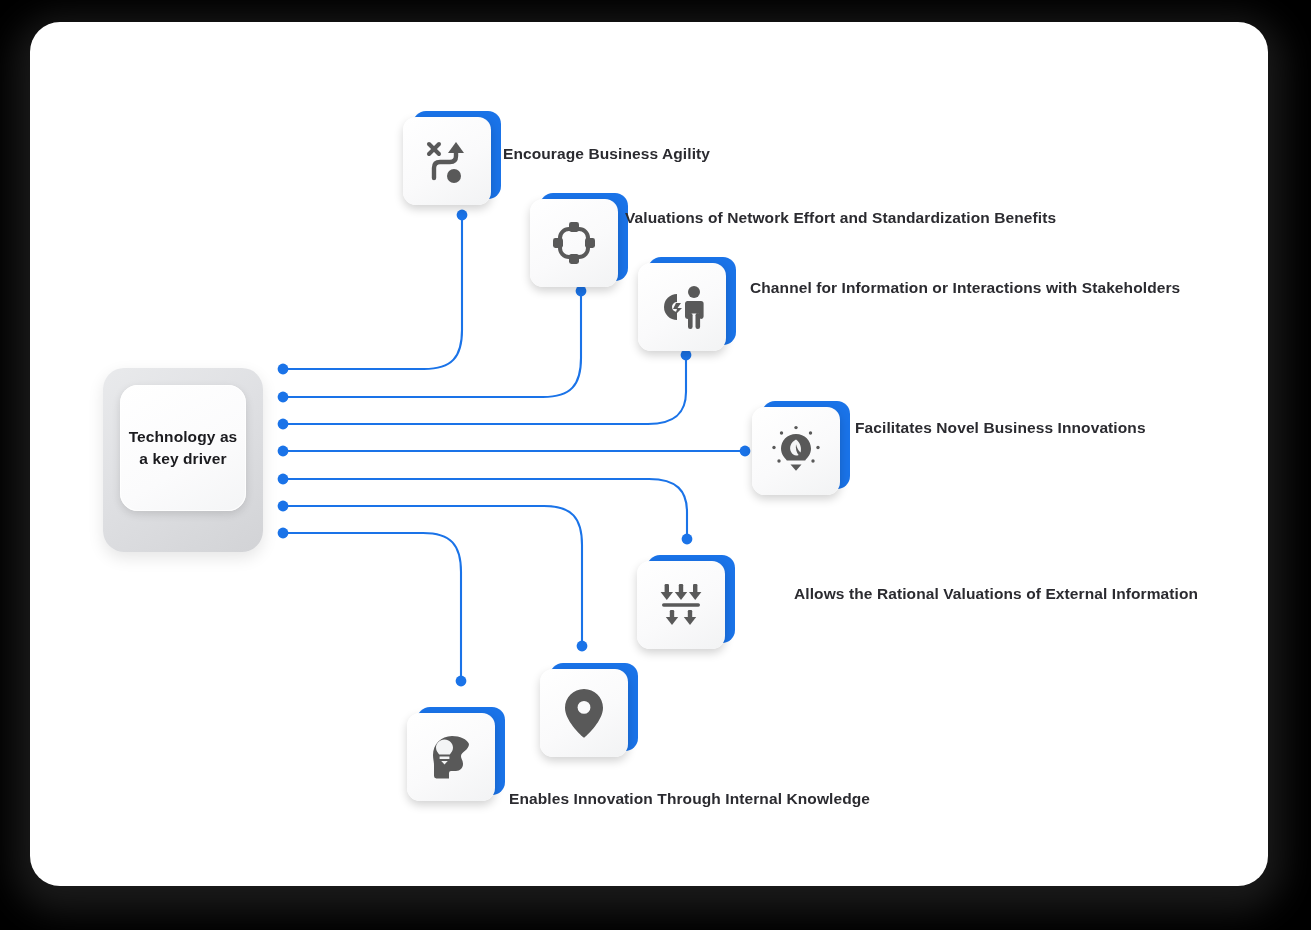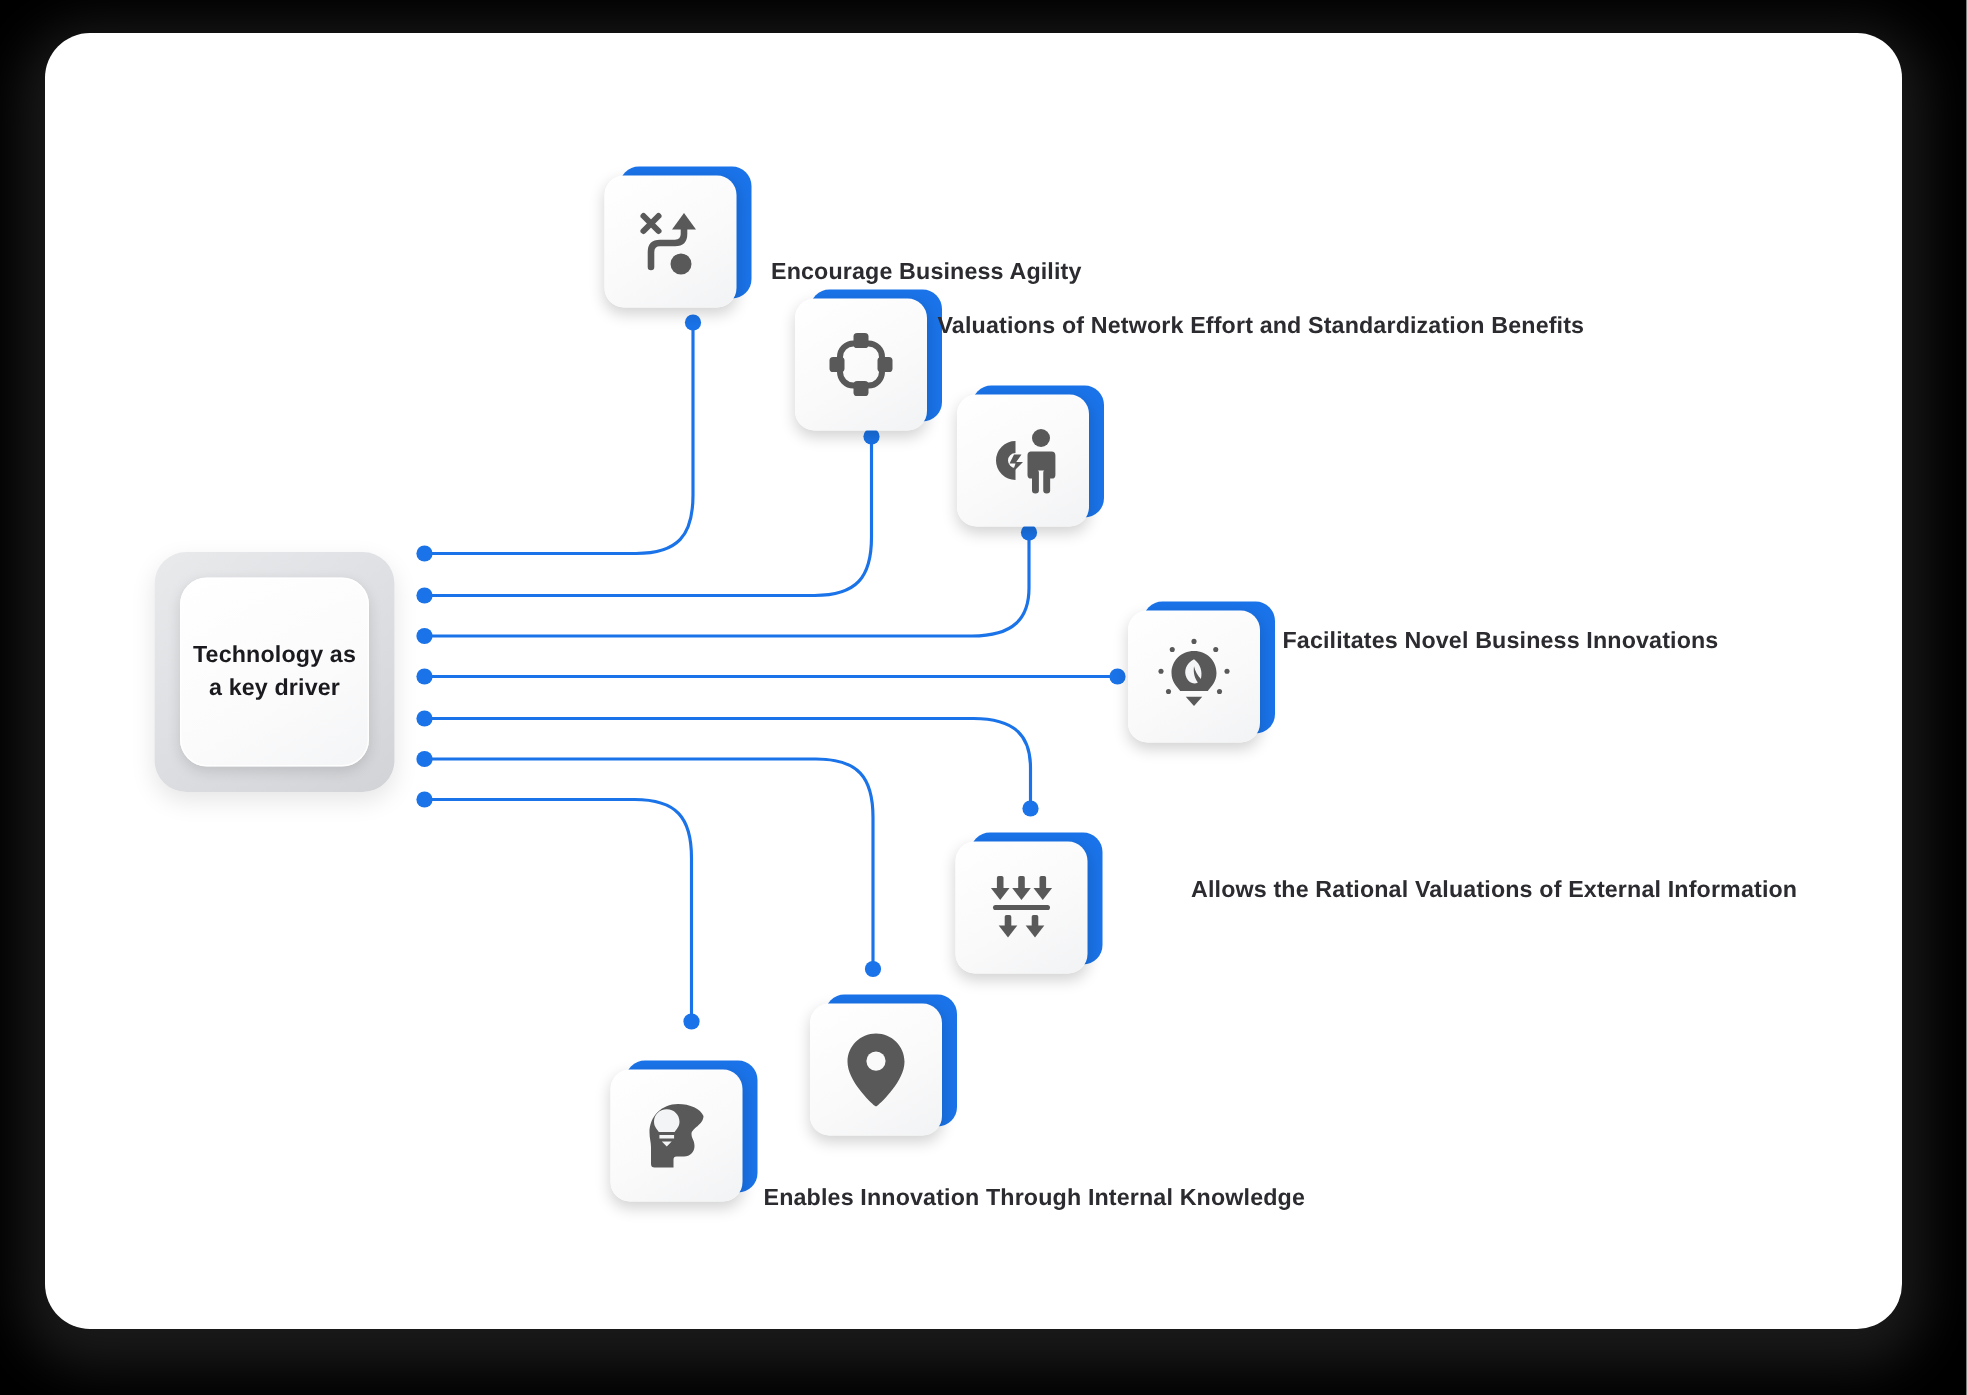--- a/index.html
+++ b/index.html
@@ -20,21 +20,21 @@
     background:#ffffff;
     border-radius:30px;
     box-shadow:0 10px 34px 16px rgba(255,255,255,0.10);
   }
 
   
   .wires{position:absolute;left:0;top:0;width:1311px;height:930px;pointer-events:none;}
 
   
   .hub{
-    position:absolute;left:103px;top:368px;width:160px;height:160px;
+    position:absolute;left:103px;top:368px;width:160px;height:184px;
     border-radius:21px;
     background:linear-gradient(145deg,#e9eaec 0%,#dfe0e3 45%,#d2d3d6 100%);
     box-shadow:0 6px 16px rgba(0,0,0,0.10);
     text-decoration:underline;
   }
   .hub-inner{
     position:absolute;left:17px;top:17px;width:126px;height:126px;
     border-radius:18px;
     background:linear-gradient(150deg,#ffffff 0%,#fbfbfc 60%,#f4f5f6 100%);
     box-shadow:0 3px 9px rgba(0,0,0,0.13), 0 0 0 1px rgba(255,255,255,0.85) inset;
@@ -127,21 +127,21 @@
         <g stroke="#595959" fill="none" stroke-width="4" stroke-linecap="round">
           <line x1="7" y1="8" x2="17" y2="18"></line>
           <line x1="17" y1="8" x2="7" y2="18"></line>
           <path d="M12,42 L12,32 Q12,26 18,26 L28,26 Q34,26 34,20 L34,11" stroke-width="4.4" stroke-linejoin="round"></path>
         </g>
         <path d="M34,6 L42,17 L26,17 Z" fill="#595959"></path>
         <circle cx="32" cy="40" r="7" fill="#595959"></circle>
       </svg>
     </div>
   </div>
-  <div class="lbl" style="left:514px;top:146px;margin-top:28px;">Encourage Business Agility</div>
+  <div class="lbl" style="left:503px;top:146px;">Encourage Business Agility</div>
 
   <div class="card" style="left:530px;top:199px;">
     <div class="plate"></div>
     <div class="face">
       <svg width="50" height="50" viewBox="0 0 50 50">
         <rect x="11" y="11" width="28" height="28" rx="9" ry="9" fill="none" stroke="#595959" stroke-width="4"></rect>
         <rect x="20" y="4" width="10" height="10" rx="2.4" fill="#595959"></rect>
         <rect x="20" y="36" width="10" height="10" rx="2.4" fill="#595959"></rect>
         <rect x="4" y="20" width="10" height="10" rx="2.4" fill="#595959"></rect>
         <rect x="36" y="20" width="10" height="10" rx="2.4" fill="#595959"></rect>
@@ -156,20 +156,21 @@
       <svg width="52" height="50" viewBox="0 0 52 50">
         <path d="M21,12 A11.5,11.5 0 1 0 21,38 L21,30 A4,4 0 1 1 21,20 Z" fill="#595959"></path>
         <path d="M20,21 L25,21 L21.5,26 L26,26 L19,33 L21,27 L17,27 Z" fill="#595959"></path>
         <circle cx="38" cy="10" r="6" fill="#595959"></circle>
         <path d="M31,19 h14 a2.6,2.6 0 0 1 2.6,2.6 v13 a2.4,2.4 0 0 1 -4.8,0 v-3 h-9 v3 a2.4,2.4 0 0 1 -4.8,0 v-13 A2.6,2.6 0 0 1 31,19 Z" fill="#595959"></path>
         <rect x="32" y="31" width="4.6" height="16" rx="2.2" fill="#595959"></rect>
         <rect x="39.5" y="31" width="4.6" height="16" rx="2.2" fill="#595959"></rect>
       </svg>
     </div>
   </div>
+  <div class="lbl" style="left:750px;top:280px;">Channel for Information or Interactions with Stakeholders</div>
 
   <div class="card" style="left:752px;top:407px;">
     <div class="plate"></div>
     <div class="face">
       <svg width="52" height="52" viewBox="0 0 52 52">
         <path d="M26,9 C34.8,9 41,15.6 41,23.6 C41,29.6 37.4,32.6 35.2,35.6 L16.8,35.6 C14.6,32.6 11,29.6 11,23.6 C11,15.6 17.2,9 26,9 Z" fill="#595959"></path>
         <path d="M26,14.5 C20.5,17.5 19,22.5 21,26.8 C22.6,30.3 26,31.4 28.6,30 C26.6,27.5 25.4,23.8 26,19.2 C26.8,22.6 28.4,25.6 30.6,27.6 C31.8,23 30.4,17.6 26,14.5 Z" fill="#f4f5f6"></path>
         <path d="M20.5,39.5 h11 l-5.5,6.2 Z" fill="#595959"></path>
         <g fill="#595959">
           <circle cx="26" cy="2.6" r="1.7"></circle>

